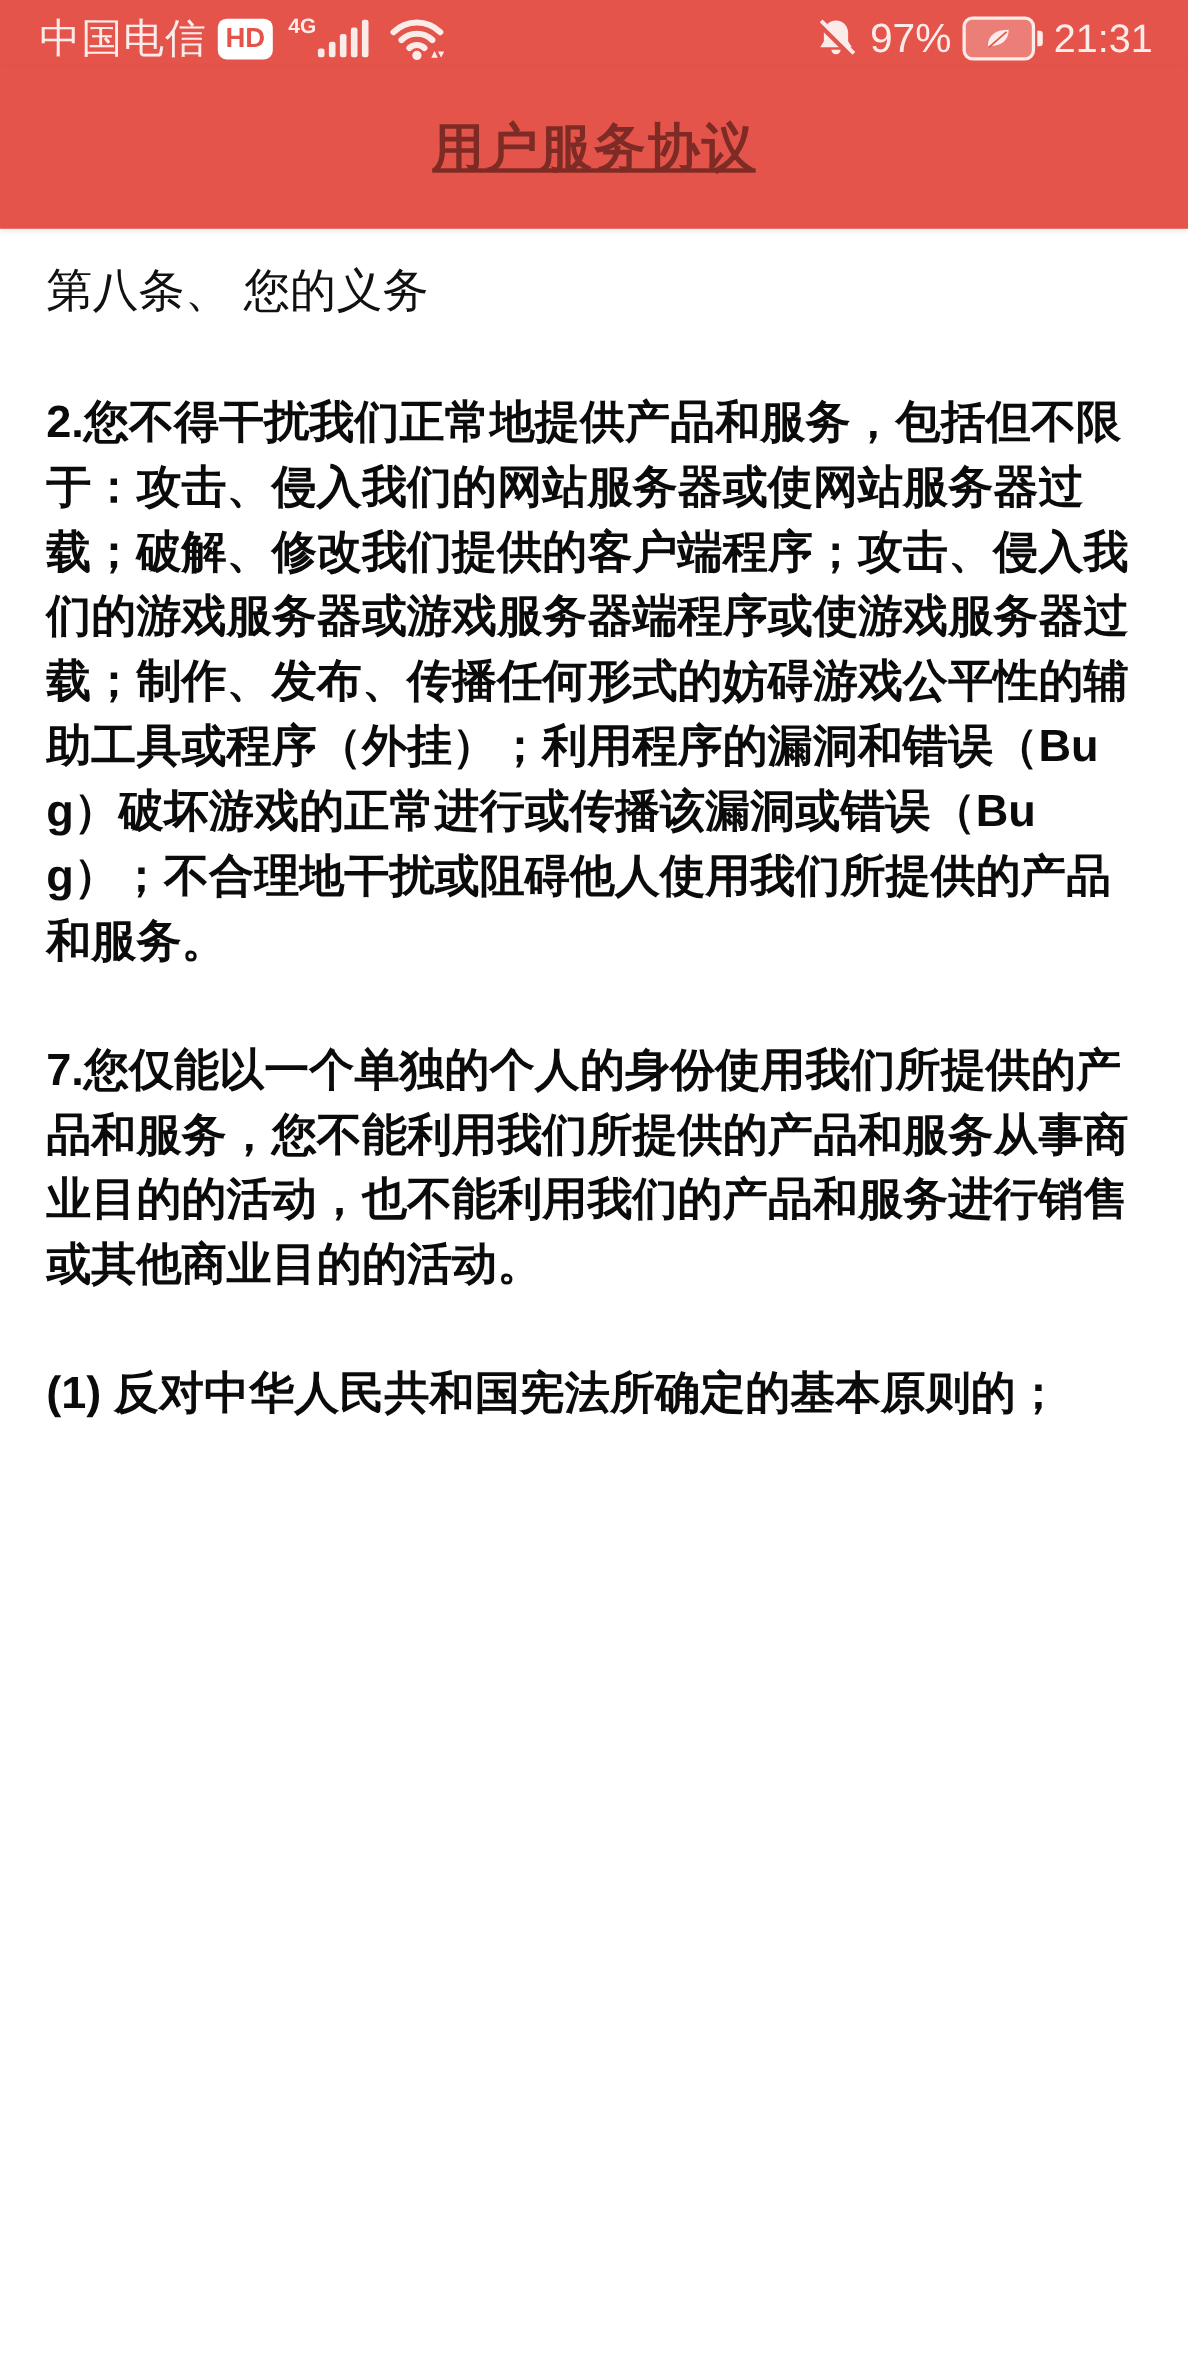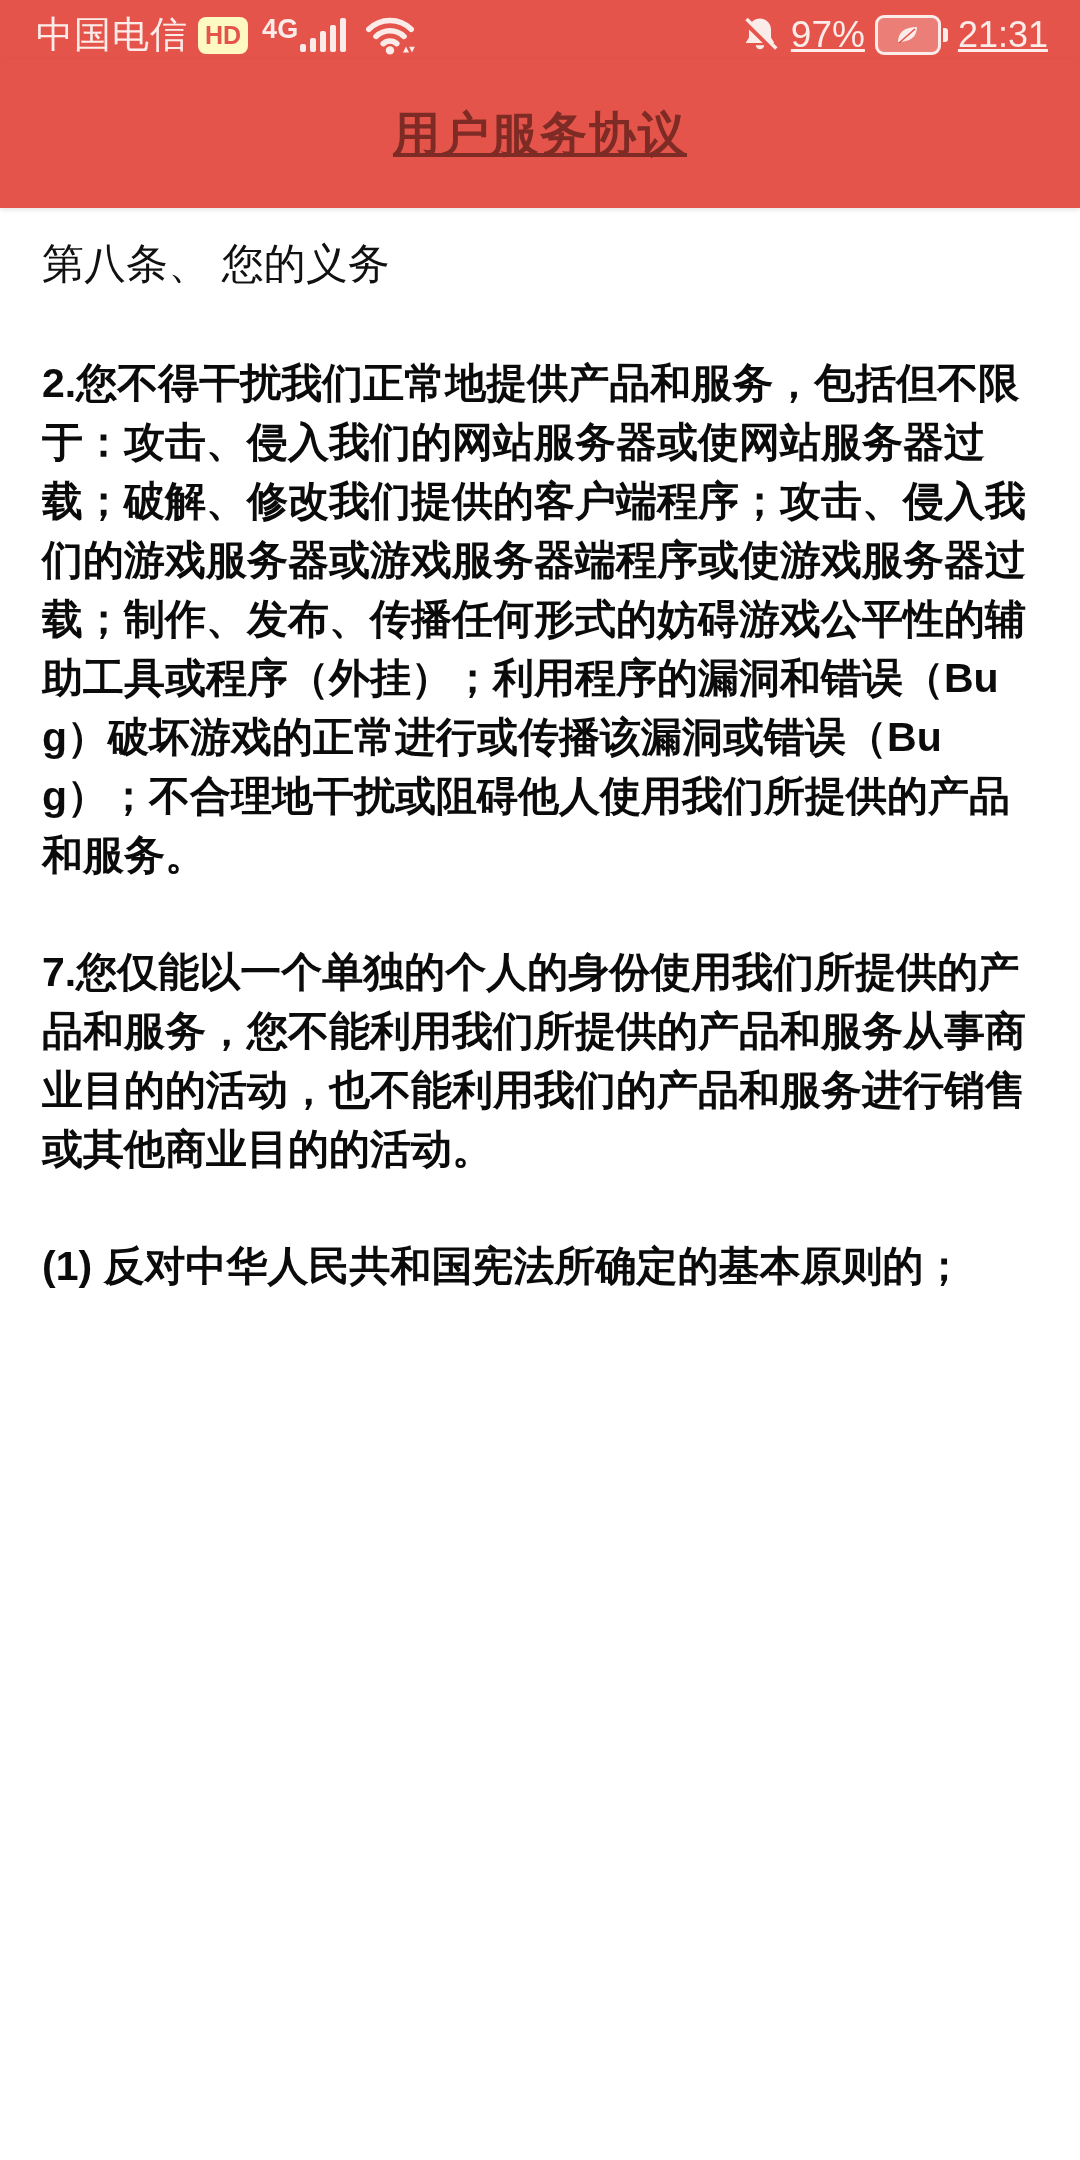--- a/index.html
+++ b/index.html
@@ -19,34 +19,34 @@
   .status-bar {
     height: 60px;
     display: flex;
     align-items: center;
     padding: 10px 32px 0 36px;
     box-sizing: border-box;
     font-size: 36px;
   }
   .sb-left, .sb-right { display: flex; align-items: center; }
   .sb-left { gap: 10px; }
-  .sb-right { margin-left: auto; gap: 10px; text-decoration: underline; }
+  .sb-right { margin-left: auto; gap: 10px; }
   .carrier { font-size: 37px; letter-spacing: 1px; }
   .hd-badge {
-    background: #fef9c3;
+    background: #ffffff;
     color: #e5544b;
     font-weight: bold;
     font-size: 25px;
     line-height: 1;
     padding: 6px 7px;
     border-radius: 8px;
   }
   .net-group { display: flex; align-items: flex-end; margin-left: 4px; }
   .net-type {
-    font-size: 27px;
+    font-size: 19px;
     font-weight: bold;
     align-self: flex-start;
     margin-right: 2px;
     margin-top: -4px;
   }
   .sig-bars { display: flex; align-items: flex-end; gap: 4px; height: 34px; }
   .sig-bars i {
     display: block;
     width: 6px;
     background: #fbece9;

